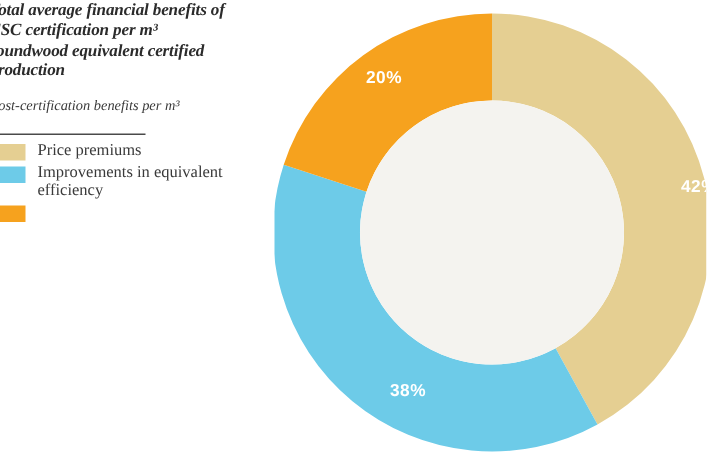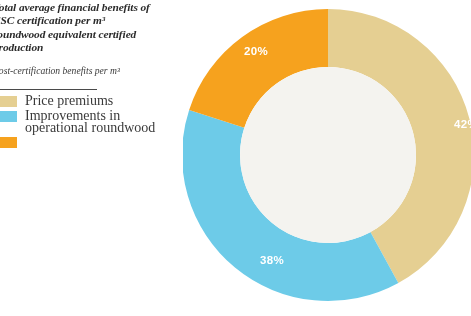--- a/index.html
+++ b/index.html
@@ -86,21 +86,21 @@
   .legend-swatch {
     flex: 0 0 auto;
     width: 24px;
     height: 11px;
     margin-top: 1px;
     margin-right: 8px;
   }
 
   .legend-label {
     font-family: "Liberation Serif", serif;
-    font-size: 14px;
+    font-size: 11px;
     line-height: 11.6px;
     color: #3a3a3a;
     padding-top: 0px;
   }
 
   
   #donut-wrap {
     position: absolute;
     left: 183px;
     top: 0px;
@@ -138,21 +138,21 @@
 
     <div id="legend">
 
       <div class="legend-row">
         <span class="legend-swatch" style="background: rgb(229, 207, 146);"></span>
         <span class="legend-label">Price premiums</span>
       </div>
 
       <div class="legend-row">
         <span class="legend-swatch" style="background: rgb(109, 203, 232);"></span>
-        <span class="legend-label">Improvements in operational roundwood</span>
+        <span class="legend-label">Improvements in equivalent efficiency</span>
       </div>
 
       <div class="legend-row">
         <span class="legend-swatch" style="background: rgb(246, 162, 30);"></span>
       </div>
 
     </div>
   </div>
 
   <div id="donut-wrap">

